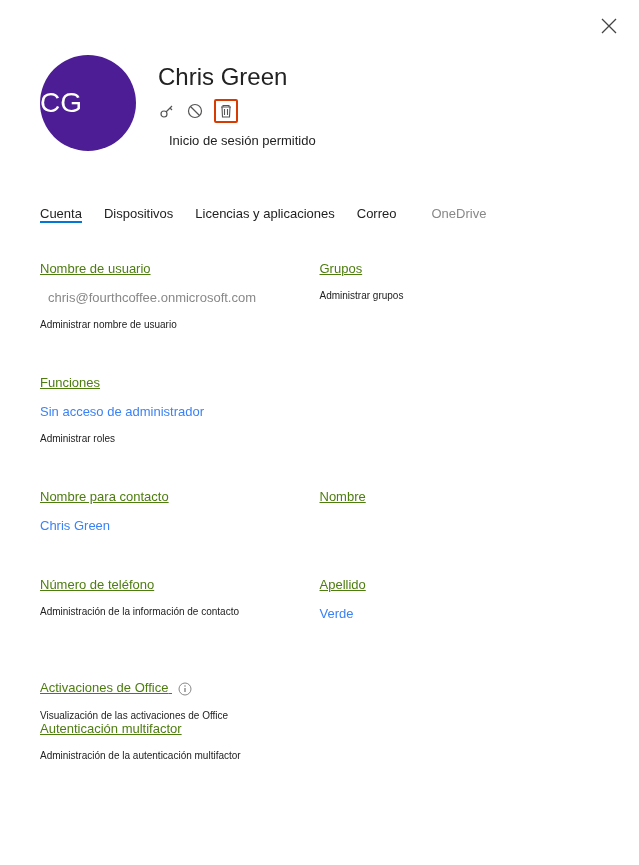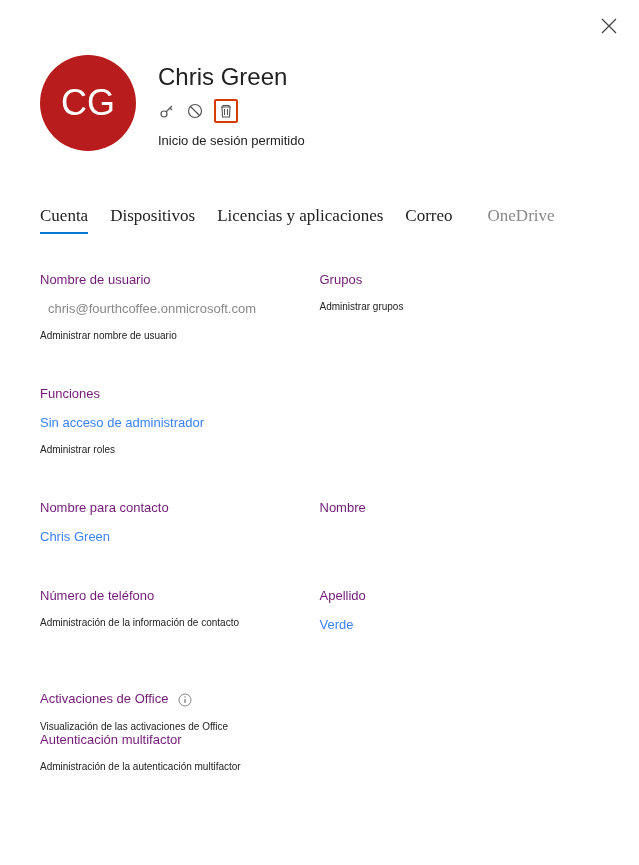--- a/index.html
+++ b/index.html
@@ -25,25 +25,25 @@
     .header {
       display: flex;
       align-items: flex-start;
       margin-top: 35px;
       gap: 22px;
     }
     .avatar {
       width: 96px;
       height: 96px;
       border-radius: 50%;
-      background: #b91c1c;
+      background: #4c1d95;
       display: flex;
       align-items: center;
-      justify-content: center;
-      font-size: 36px;
+      justify-content: flex-start;
+      font-size: 28px;
       color: #fff;
       font-weight: 400;
       flex-shrink: 0;
     }
     .header-info {
       padding-top: 8px;
     }
     .user-name {
       font-size: 24px;
       font-weight: 400;
@@ -64,33 +64,32 @@
       justify-content: center;
     }
     .delete-highlight {
       border: 2px solid #d83b01;
       padding: 2px;
       border-radius: 2px;
     }
     .status-text {
       font-size: 13px;
       color: #222;
+      margin-left: 11px;
     }
     .tabs {
       display: flex;
       gap: 22px;
       margin-top: 55px;
       border-bottom: none;
     }
     .tab {
-      font-size: 17px;
-      color: #222;
-      padding-bottom: 6px;
-      cursor: pointer;
-      font-family: Liberation Serif, serif;
+      font-size: 13px;
+      color: #222;
+      cursor: pointer;
     }
     .tab.active {
       border-bottom: 2px solid #0078d4;
       color: #222;
     }
     .tab.disabled {
       color: #888;
       margin-left: 13px;
     }
     .content {
@@ -98,22 +97,23 @@
     }
     .row {
       display: flex;
       margin-bottom: 45px;
     }
     .col {
       flex: 1;
     }
     .section-label {
       font-size: 13px;
-      color: #701a75;
+      color: #4d7c0f;
       margin-bottom: 14px;
+      text-decoration: underline;
     }
     .section-value {
       font-size: 13px;
       color: #888;
       margin-bottom: 14px;
       margin-left: 8px;
     }
     .section-value-dark {
       font-size: 13px;
       color: #3b82f6;

